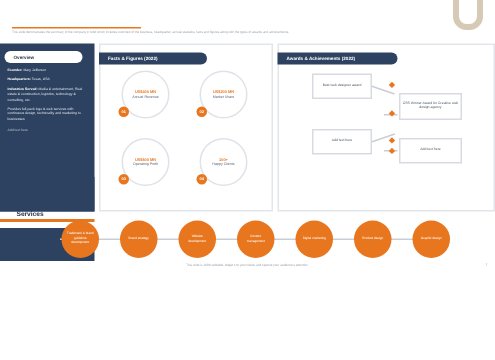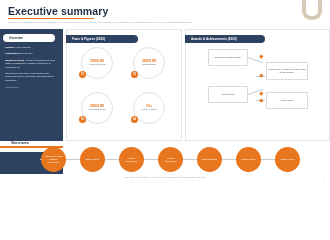--- a/index.html
+++ b/index.html
@@ -86,21 +86,20 @@
   
   .foot{position:absolute;left:0;right:0;top:176px;text-align:center;
         font-size:2.1px;color:#9aa3ad;}
   .pageno{position:absolute;right:5px;top:176px;font-size:2.3px;color:#9aa3ad;}
 </style>
 </head>
 <body>
 
 <div class="slide">
 
-  <div class="title">Executive summary</div>
   <div class="title-rule"></div>
   <div class="subtitle">This slide demonstrates the summary of the company in brief which includes overview of the business, headquarter, annual statistics, facts and figures along with the types of awards and achievements.</div>
 
   <div class="logo">
     <div class="u"></div>
   </div>
 
   <div class="col ovr">
     <div class="pill pill-white ovr-pill">Overview</div>
     <div class="ovr-body">

